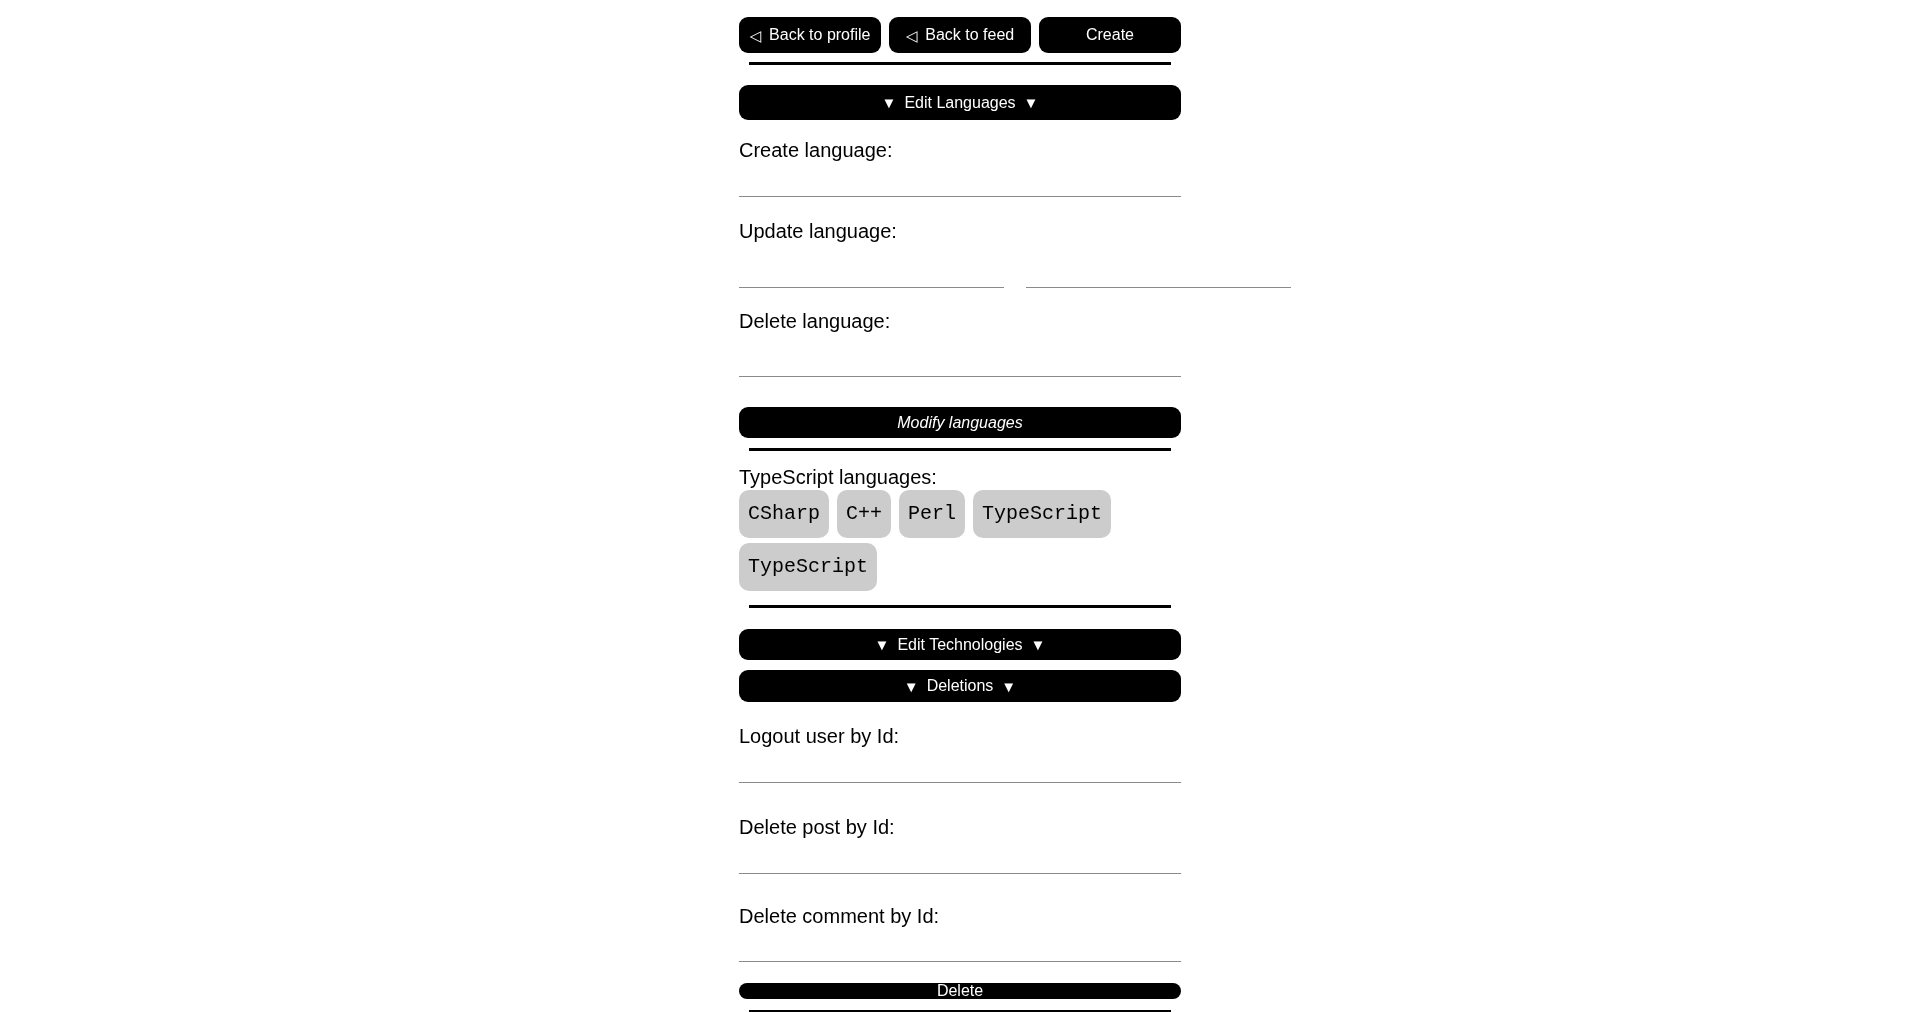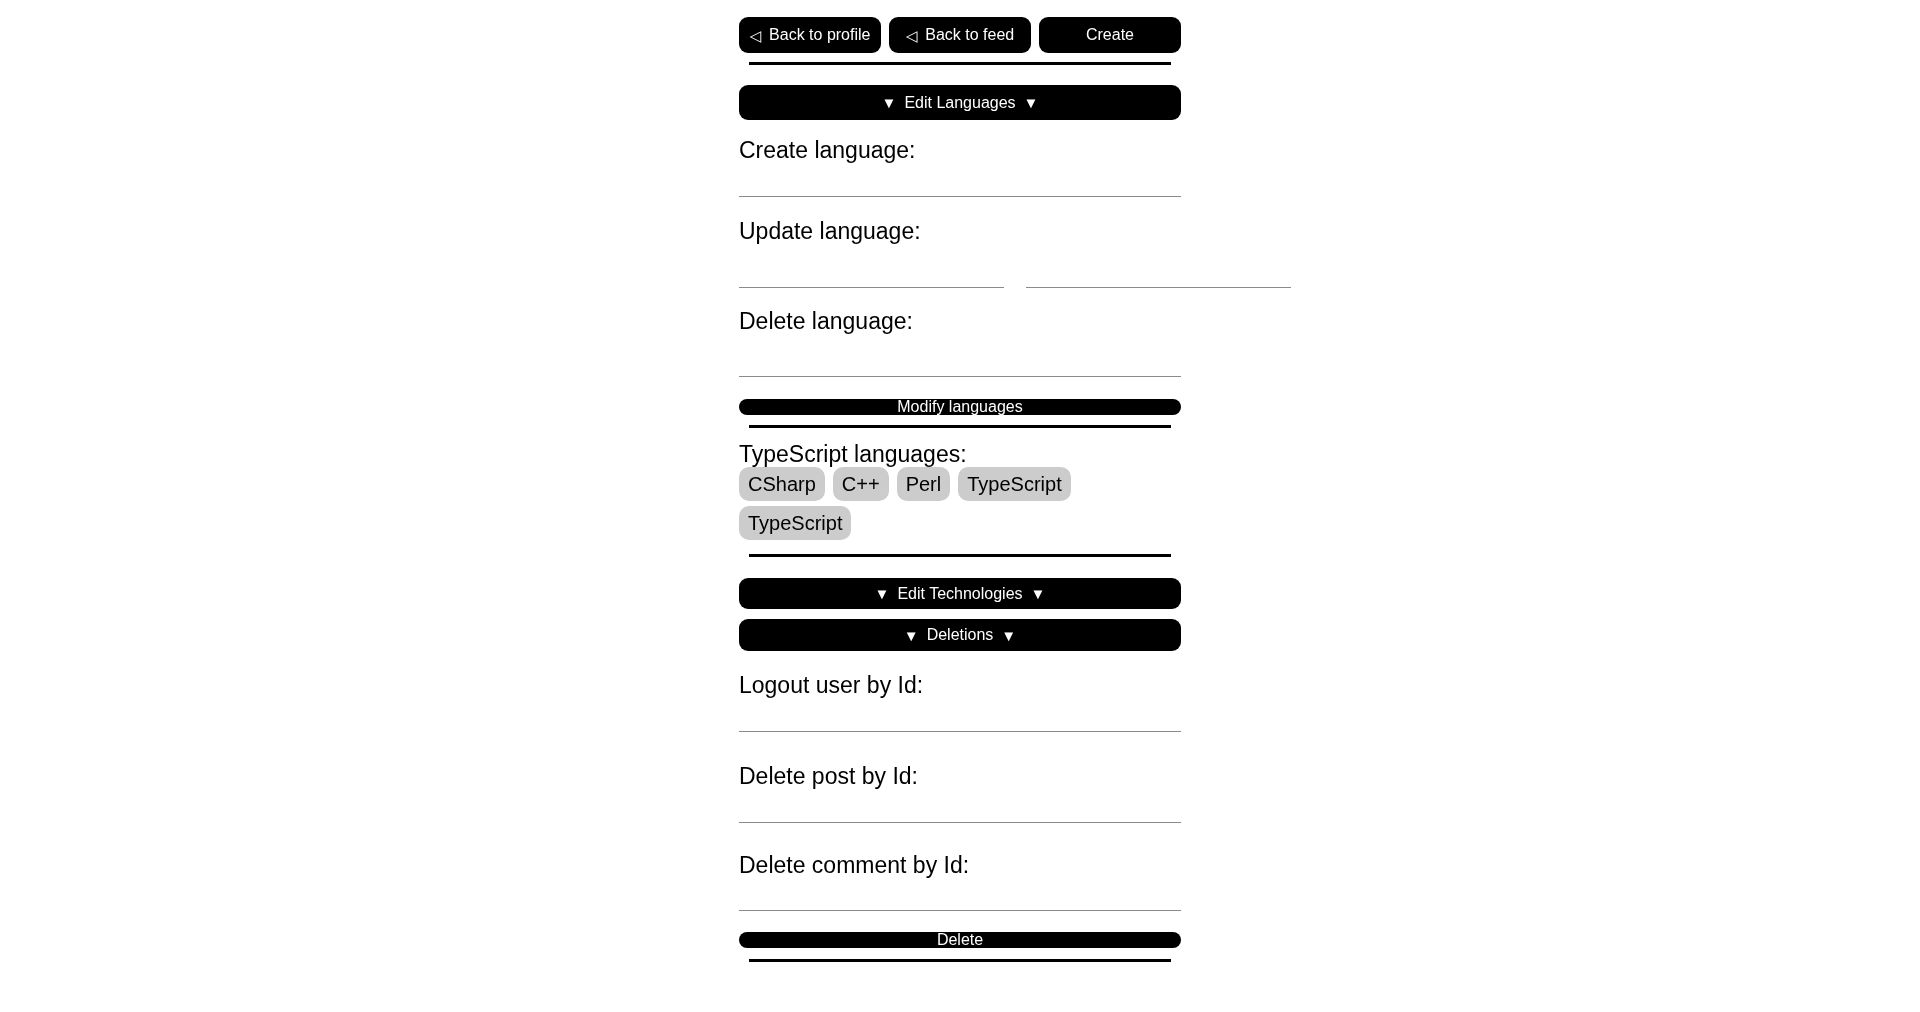--- a/index.html
+++ b/index.html
@@ -40,21 +40,21 @@
     width: 100%;
     padding: 0;
   }
   .btn .glyph { font-size: 15px; line-height: 1; }
   hr.thick {
     border: none;
     border-top: 3px solid #000000;
     margin: 9px 10px 0 10px;
   }
   .field-label {
-    font-size: 23px;
+    font-size: 20px;
     line-height: 24px;
   }
   input.line {
     display: block;
     width: 100%;
     border: none;
     border-bottom: 1px solid #8a8a8a;
     outline: none;
     background: transparent;
     font-family: inherit;
@@ -70,24 +70,25 @@
   .tags {
     display: flex;
     flex-wrap: wrap;
     gap: 5px 8px;
     margin-top: 1px;
   }
   .tag {
     background: #cccccc;
     color: #000000;
     border-radius: 10px;
-    padding: 5px 9px;
+    padding: 12px 9px;
     font-size: 20px;
     line-height: 24px;
     display: inline-block;
+    font-family: Liberation Mono, monospace;
   }
 </style>
 </head>
 <body>
 
 <div class="content">
 
   <div class="top-buttons">
     <button class="btn">
       <span class="glyph">◁</span>
@@ -115,21 +116,21 @@
 
   <div class="field-label" style="margin-top:22px;">Update language:</div>
   <div class="input-pair">
     <input class="line" style="height: 45px;" type="text" value="">
     <input class="line" style="height: 45px;" type="text" value="">
   </div>
 
   <div class="field-label" style="margin-top:21px;">Delete language:</div>
   <input class="line" style="height: 44px;" type="text" value="">
 
-  <button class="btn" style="margin-top:22px;height:16px;">
+  <button class="btn" style="margin-top:30px;height:31px;font-style:italic;">
     <span>Modify languages</span>
   </button>
 
   <hr class="thick" style="margin-top:10px;">
 
   <div class="field-label" style="margin-top:14px;">TypeScript languages:</div>
   <div class="tags">
       <span class="tag">CSharp</span>
       <span class="tag">C++</span>
       <span class="tag">Perl</span>

